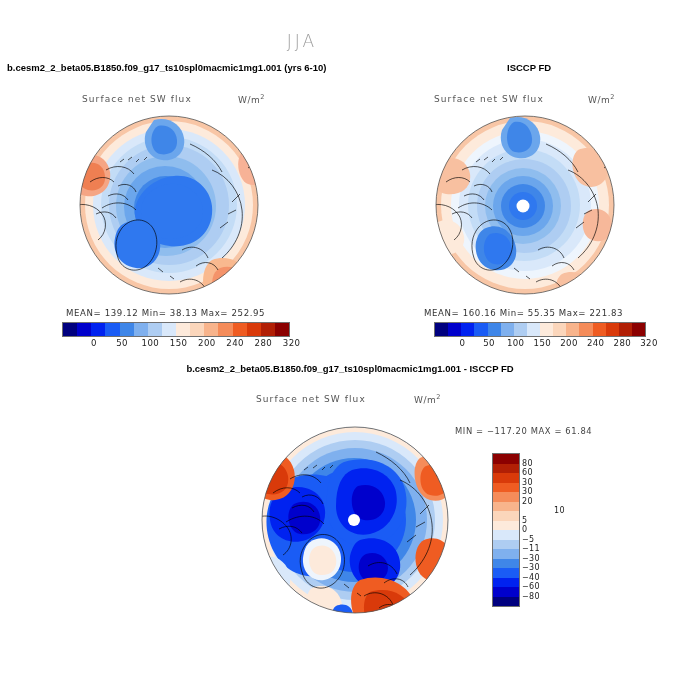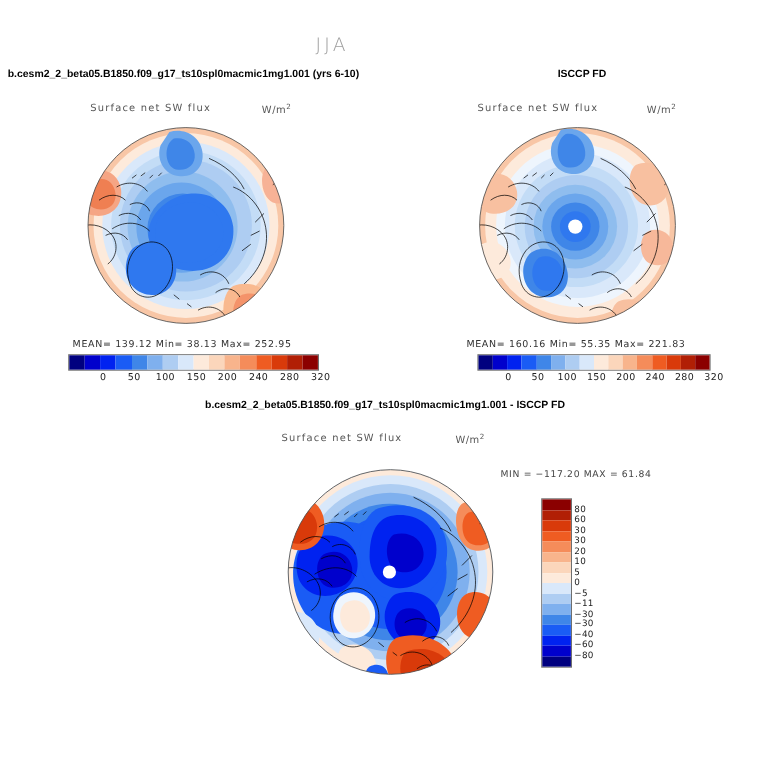--- a/index.html
+++ b/index.html
@@ -349,21 +349,21 @@
   <i style="background:#0022f0"></i>
   <i style="background:#0000cc"></i>
   <i style="background:#00007f"></i>
 </div>
 <div class="abs" style="left:522px;top:453px;width:40px;height:152px;">
   <span class="vtick" style="top:6.25%;">80</span>
   <span class="vtick" style="top:12.5%;">60</span>
   <span class="vtick" style="top:18.75%;">30</span>
   <span class="vtick" style="top:25%;">30</span>
   <span class="vtick" style="top:31.25%;">20</span>
-  <span class="vtick" style="top:37.5%;">10</span>
+  <span class="vtick" style="top:37.5%;margin-left:32px;">10</span>
   <span class="vtick" style="top:43.75%;">5</span>
   <span class="vtick" style="top:50%;">0</span>
   <span class="vtick" style="top:56.25%;">−5</span>
   <span class="vtick" style="top:62.5%;">−11</span>
   <span class="vtick" style="top:68.75%;">−30</span>
   <span class="vtick" style="top:75%;">−30</span>
   <span class="vtick" style="top:81.25%;">−40</span>
   <span class="vtick" style="top:87.5%;">−60</span>
   <span class="vtick" style="top:93.75%;">−80</span>
 </div>

